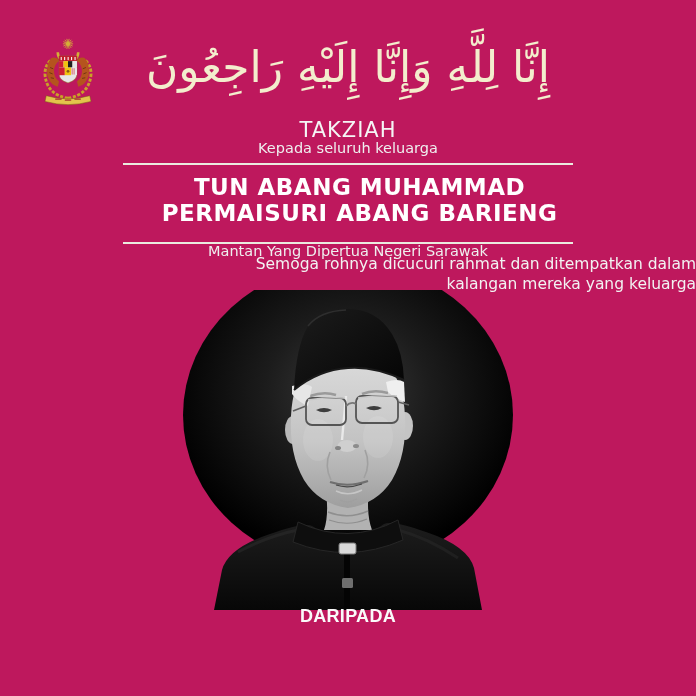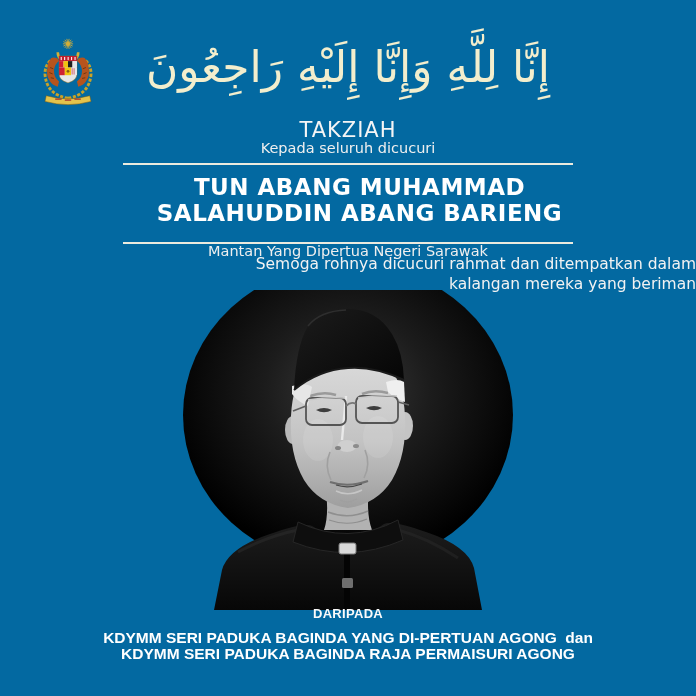--- a/index.html
+++ b/index.html
@@ -1,38 +1,38 @@
 <!DOCTYPE html>
 <html><head>
 <meta charset="utf-8">
 <style>
   html,body{margin:0;padding:0;background:#000;}
   .poster{
-    position:relative;width:696px;height:696px;background:#0369a1;
+    position:relative;width:696px;height:696px;background:#be185d;
     overflow:hidden;font-family:"DejaVu Sans",sans-serif;color:#fafafa;
     -webkit-font-smoothing:antialiased;
   }
   .abs{position:absolute;left:0;right:0;text-align:center;}
   .emblem{position:absolute;left:36px;top:36px;width:64px;height:72px;}
   .calligraphy{
     position:absolute;left:0;right:0;top:16px;height:102px;
     display:flex;align-items:center;justify-content:center;
     font-size:44px;line-height:1.15;color:#f3eecd;
     font-family:"DejaVu Sans",sans-serif;
   }
   .takziah{top:118px;font-size:21px;letter-spacing:1px;color:#f5f5f5;}
   .kepada{top:140px;font-size:14.5px;color:#efefef;}
   .divider{position:absolute;left:123px;width:450px;height:2px;background:#ebebdf;}
   .divider-1{top:163px;}
   .divider-2{top:242px;}
   .name{top:174px;font-size:23px;font-weight:700;line-height:26px;letter-spacing:.5px;color:#ffffff;padding-left:23px;}
   .mantan{top:243px;font-size:14.5px;color:#efefef;}
   .message{top:255px;font-size:15.5px;line-height:19.5px;color:#f2f2f2;text-align:right;}
   .portrait{position:absolute;left:178px;top:290px;width:340px;height:320px;}
-  .daripada{top:606px;font-size:13px;font-weight:700;font-family:"Liberation Sans",sans-serif;letter-spacing:.3px;}
+  .daripada{top:606px;font-size:18px;font-weight:700;font-family:"Liberation Sans",sans-serif;letter-spacing:.3px;}
   .sender{top:630px;font-size:15.5px;font-weight:700;line-height:16px;font-family:"Liberation Sans",sans-serif;color:#ffffff;}
 </style>
 </head>
 <body>
 
 <div class="poster">
 
   <div class="emblem">
     <svg width="64" height="72" viewBox="0 0 100 110" xmlns="http://www.w3.org/2000/svg">
 
@@ -95,35 +95,35 @@
         <rect x="30" y="96.5" width="10" height="1.8"></rect>
           <rect x="45" y="98" width="10" height="1.8"></rect>
           <rect x="60" y="96.5" width="10" height="1.8"></rect>
       </g>
     </svg>
   </div>
 
   <div class="calligraphy" dir="rtl">إِنَّا لِلَّهِ وَإِنَّا إِلَيْهِ رَاجِعُونَ</div>
 
   <div class="abs takziah">TAKZIAH</div>
-  <div class="abs kepada">Kepada seluruh dicucuri</div>
+  <div class="abs kepada">Kepada seluruh keluarga</div>
 
   <div class="divider divider-1"></div>
 
   <div class="abs name">
     <div>TUN ABANG MUHAMMAD</div>
-    <div>SALAHUDDIN ABANG BARIENG</div>
+    <div>PERMAISURI ABANG BARIENG</div>
   </div>
   <div class="abs mantan">Mantan Yang Dipertua Negeri Sarawak</div>
 
   <div class="divider divider-2"></div>
 
   <div class="abs message">
     <div>Semoga rohnya dicucuri rahmat dan ditempatkan dalam</div>
-    <div>kalangan mereka yang beriman</div>
+    <div>kalangan mereka yang keluarga</div>
   </div>
 
   <div class="portrait">
     <svg width="340" height="320" viewBox="0 0 340 320" xmlns="http://www.w3.org/2000/svg">
       <defs>
         <radialGradient id="glow" cx="50%" cy="42%" r="55%">
           <stop offset="0%" stop-color="#3a3a3a"></stop>
           <stop offset="45%" stop-color="#1c1c1c"></stop>
           <stop offset="100%" stop-color="#000000"></stop>
         </radialGradient>
@@ -195,18 +195,14 @@
       <rect x="178" y="106" width="42" height="27" rx="6" fill="#ffffff" fill-opacity="0.05" stroke="#555555" stroke-width="1.8"></rect>
       <path d="M 168 116 Q 173 111 178 114" stroke="#777777" stroke-width="1.8" fill="none"></path>
       <path d="M 128 116 L 115 121" stroke="#606060" stroke-width="1.6" fill="none"></path>
       <path d="M 220 112 L 231 115" stroke="#606060" stroke-width="1.6" fill="none"></path>
       <path d="M 130 110 Q 148 107 167 108" stroke="#c9c9c9" stroke-width="1.3" fill="none"></path>
       <path d="M 180 108 Q 198 105 219 106" stroke="#c9c9c9" stroke-width="1.3" fill="none"></path>
     </svg>
   </div>
 
   <div class="abs daripada">DARIPADA</div>
-  <div class="abs sender">
-    <div>KDYMM SERI PADUKA BAGINDA YANG DI-PERTUAN AGONG&nbsp;&nbsp;dan</div>
-    <div>KDYMM SERI PADUKA BAGINDA RAJA PERMAISURI AGONG</div>
-  </div>
 
 </div>
 
 </body></html>

